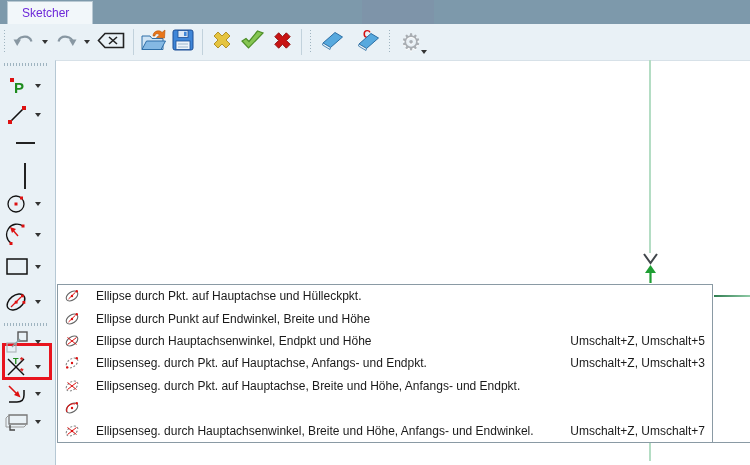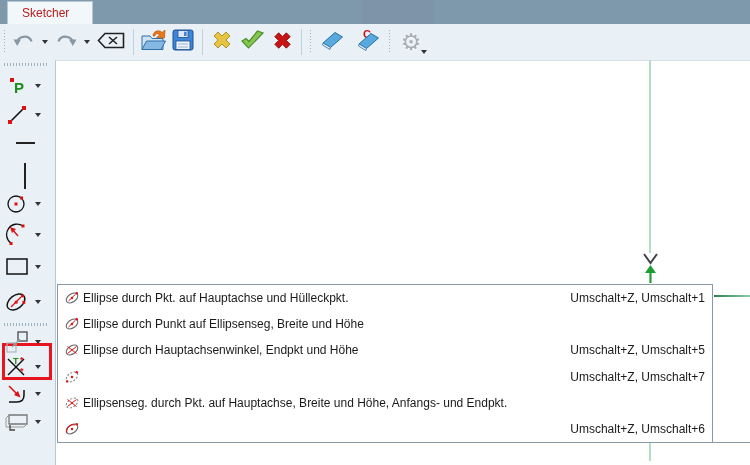--- a/index.html
+++ b/index.html
@@ -4,21 +4,21 @@
 <style>
   html,body{margin:0;padding:0;}
   .screen{position:relative;width:750px;height:465px;background:#ffffff;
     font-family:"Liberation Sans",sans-serif;overflow:hidden;
     -webkit-font-smoothing:antialiased;}
   
   .tabbar{position:absolute;left:0;top:0;width:750px;height:24px;background:#7d99ab;}
   .tabbar .shade{position:absolute;left:362px;top:0;width:72px;height:24px;background:#7e94a9;}
   .tab{position:absolute;left:7px;top:1px;width:86px;height:23px;background:#f2f7fa;
     border:1px solid #b9c9d3;border-bottom:none;box-sizing:border-box;
-    font-size:12px;color:#b91c1c;display:flex;align-items:center;padding-left:14px;}
+    font-size:12px;color:#6d28d9;display:flex;align-items:center;padding-left:14px;}
   
   .toolbar-top{position:absolute;left:0;top:24px;width:750px;height:36px;background:#e9f1f6;
     display:flex;align-items:center;}
   .tb-btn{width:30px;height:28px;display:flex;align-items:center;justify-content:center;position:relative;}
   .dd{width:0;height:0;border-left:3px solid transparent;border-right:3px solid transparent;
     border-top:4px solid #333;}
   .dd-btn{width:12px;height:28px;display:flex;align-items:center;justify-content:center;}
   .vsep{width:1px;height:26px;background:#c2d2dc;margin:0 4px;}
   .handle-v{width:3px;height:24px;margin:0 3px;
     background-image:repeating-linear-gradient(#9fb4c0 0 1px,transparent 1px 3px);background-size:1px 100%;background-repeat:repeat-y;background-position:center;}
@@ -43,21 +43,21 @@
   .xaxis-right{position:absolute;left:714px;top:295px;width:36px;height:2px;
     background:linear-gradient(90deg,#2f7d50,#8fcaa6);}
   .edge-right{position:absolute;left:713px;top:442px;width:37px;height:1px;background:#8a9aa4;}
   .axis-chevron{position:absolute;left:642px;top:251px;}
   .axis-arrow{position:absolute;left:643px;top:265px;}
   
   .menu{position:absolute;left:57px;top:284px;width:656px;height:159px;background:#ffffff;
     border:1px solid #8a9aa4;box-sizing:border-box;display:flex;flex-direction:column;}
   .mrow{flex:1;display:flex;align-items:center;padding-left:4px;font-size:12px;color:#1a1a1a;}
   .mrow .micon{width:20px;display:flex;justify-content:center;}
-  .mrow .mlabel{margin-left:1px;white-space:nowrap;}
+  .mrow .mlabel{margin-left:14px;white-space:nowrap;}
   .mrow .mshort{margin-left:auto;padding-right:7px;white-space:nowrap;}
 </style>
 </head>
 <body>
 
 <div class="screen">
 
   <div class="tabbar">
     <div class="shade"></div>
     <div class="tab">
@@ -311,33 +311,32 @@
     <div class="mrow">
       <span class="micon">
         <svg width="18" height="16" viewBox="0 0 18 16">
           <ellipse cx="9" cy="8" rx="6.5" ry="4" transform="rotate(-35 9 8)" fill="none" stroke="#666" stroke-width="1.1"></ellipse>
           <line x1="5.5" y1="11" x2="12.5" y2="4.2" stroke="#d11" stroke-width="1"></line>
           <circle cx="9" cy="8" r="1.2" fill="#d11"></circle>
             <circle cx="13.8" cy="3.2" r="1.2" fill="#d11"></circle>
         </svg>
       </span>
       <span class="mlabel">Ellipse durch Pkt. auf Hauptachse und Hülleckpkt.</span>
-      <span class="mshort">Umschalt+Z, Umschalt+1</span>
     </div>
 
     <div class="mrow">
       <span class="micon">
         <svg width="18" height="16" viewBox="0 0 18 16">
           <ellipse cx="9" cy="8" rx="6.5" ry="4" transform="rotate(-35 9 8)" fill="none" stroke="#666" stroke-width="1.1"></ellipse>
           <line x1="5.5" y1="11" x2="12.5" y2="4.2" stroke="#d11" stroke-width="1"></line>
           <circle cx="9" cy="8" r="1.2" fill="#d11"></circle>
             <circle cx="13.8" cy="3.2" r="1.2" fill="#d11"></circle>
         </svg>
       </span>
-      <span class="mlabel">Ellipse durch Punkt auf Ellipsenseg, Breite und Höhe</span>
+      <span class="mlabel">Ellipse durch Punkt auf Endwinkel, Breite und Höhe</span>
     </div>
 
     <div class="mrow">
       <span class="micon">
         <svg width="18" height="16" viewBox="0 0 18 16">
           <ellipse cx="9" cy="8" rx="6.5" ry="4" transform="rotate(-35 9 8)" fill="none" stroke="#666" stroke-width="1.1"></ellipse>
           <line x1="4.5" y1="4.5" x2="13.5" y2="11.5" stroke="#d11" stroke-width="1"></line>
           <line x1="13.5" y1="4.5" x2="4.5" y2="11.5" stroke="#d11" stroke-width="1"></line>
         </svg>
       </span>
@@ -347,21 +346,22 @@
 
     <div class="mrow">
       <span class="micon">
         <svg width="18" height="16" viewBox="0 0 18 16">
           <ellipse cx="9" cy="8" rx="6.5" ry="4" transform="rotate(-35 9 8)" fill="none" stroke="#888" stroke-width="1.1" stroke-dasharray="2 1.6"></ellipse>
           <circle cx="9" cy="8" r="1.2" fill="#d11"></circle>
             <circle cx="4.2" cy="12.4" r="1.2" fill="#d11"></circle>
             <circle cx="13.8" cy="3.2" r="1.2" fill="#d11"></circle>
         </svg>
       </span>
-      <span class="mshort">Umschalt+Z, Umschalt+7</span>
+      <span class="mlabel">Ellipsenseg. durch Pkt. auf Hauptachse, Anfangs- und Endpkt.</span>
+      <span class="mshort">Umschalt+Z, Umschalt+3</span>
     </div>
 
     <div class="mrow">
       <span class="micon">
         <svg width="18" height="16" viewBox="0 0 18 16">
           <ellipse cx="9" cy="8" rx="6.5" ry="4" transform="rotate(-35 9 8)" fill="none" stroke="#888" stroke-width="1.1" stroke-dasharray="2 1.6"></ellipse>
           <line x1="4.5" y1="4.5" x2="13.5" y2="11.5" stroke="#d11" stroke-width="1"></line>
           <line x1="13.5" y1="4.5" x2="4.5" y2="11.5" stroke="#d11" stroke-width="1"></line>
         </svg>
       </span>
@@ -370,19 +370,30 @@
 
     <div class="mrow">
       <span class="micon">
         <svg width="18" height="16" viewBox="0 0 18 16">
           <ellipse cx="9" cy="8" rx="6.5" ry="4" transform="rotate(-35 9 8)" fill="none" stroke="#666" stroke-width="1.1"></ellipse>
           <path d="M4 12 A6.5 6.5 0 0 1 12 4" fill="none" stroke="#d11" stroke-width="1.1"></path>
           <circle cx="9" cy="8" r="1.2" fill="#d11"></circle>
             <circle cx="13.8" cy="3.2" r="1.2" fill="#d11"></circle>
         </svg>
       </span>
-      <span class="mshort">Umschalt+Z, Umschalt+6</span>
-    </div>
-
+    </div>
+
+    <div class="mrow">
+      <span class="micon">
+        <svg width="18" height="16" viewBox="0 0 18 16">
+          <ellipse cx="9" cy="8" rx="6.5" ry="4" transform="rotate(-35 9 8)" fill="none" stroke="#888" stroke-width="1.1" stroke-dasharray="2 1.6"></ellipse>
+          <line x1="4.5" y1="4.5" x2="13.5" y2="11.5" stroke="#d11" stroke-width="1"></line>
+          <line x1="13.5" y1="4.5" x2="4.5" y2="11.5" stroke="#d11" stroke-width="1"></line>
+          <circle cx="9" cy="8" r="1.2" fill="#d11"></circle>
+        </svg>
+      </span>
+      <span class="mlabel">Ellipsenseg. durch Hauptachsenwinkel, Breite und Höhe, Anfangs- und Endwinkel.</span>
+      <span class="mshort">Umschalt+Z, Umschalt+7</span>
+    </div>
 
   </div>
 
 </div>
 
 </body></html>

